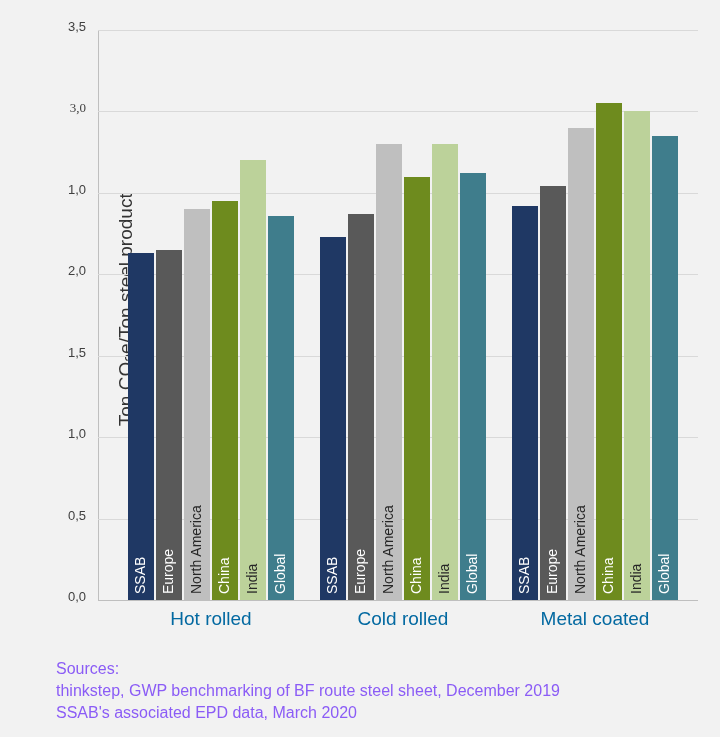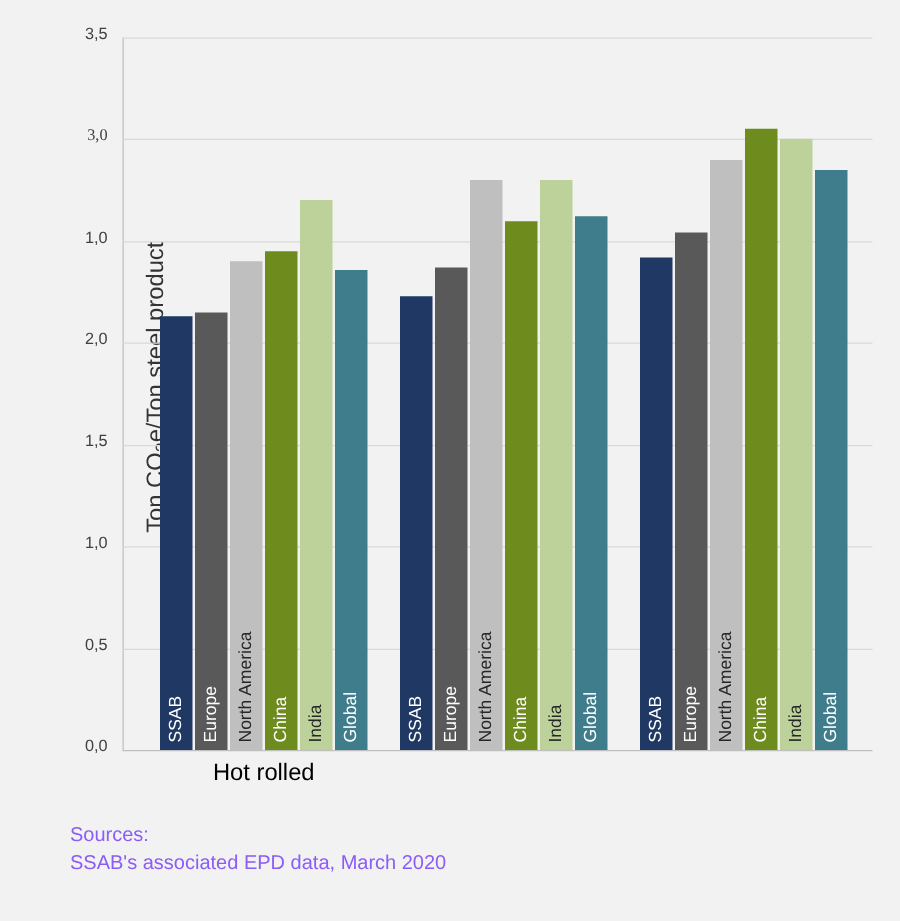--- a/index.html
+++ b/index.html
@@ -98,21 +98,21 @@
     color: #ffffff;
     white-space: nowrap;
     transform-origin: left bottom;
     transform: rotate(-90deg) translateY(20px);
   }
   .group-label {
     position: absolute;
     top: 578px;
     text-align: center;
     font-size: 19px;
-    color: #000000;
+    color: #0369a1;
     white-space: nowrap;
   }
 
   
   #sources {
     position: absolute;
     left: 56px;
     top: 658px;
     font-size: 16px;
     color: #8b5cf6;
@@ -187,42 +187,45 @@
           </div>
           <div class="bar" title="China: 2.6" style="left: 84px; height: 423.429px; background: rgb(110, 139, 30);">
             <span class="bar-inner-label">China</span>
           </div>
           <div class="bar" title="India: 2.8" style="left: 112px; height: 456px; background: rgb(188, 210, 154);">
             <span class="bar-inner-label" style="color: rgb(38, 38, 38);">India</span>
           </div>
           <div class="bar" title="Global: 2.62" style="left: 140px; height: 426.686px; background: rgb(63, 125, 140);">
             <span class="bar-inner-label">Global</span>
           </div>
+          <div class="group-label" style="left: -7px; width: 180px;">Cold rolled</div>
         </div>
         <div class="group" style="left: 414px; width: 168px;">
           <div class="bar" title="SSAB: 2.42" style="left: 0px; height: 394.114px; background: rgb(31, 56, 100);">
             <span class="bar-inner-label">SSAB</span>
           </div>
           <div class="bar" title="Europe: 2.54" style="left: 28px; height: 413.657px; background: rgb(89, 89, 89);">
             <span class="bar-inner-label">Europe</span>
           </div>
           <div class="bar" title="North America: 2.9" style="left: 56px; height: 472.286px; background: rgb(191, 191, 191);">
             <span class="bar-inner-label" style="color: rgb(38, 38, 38);">North America</span>
           </div>
           <div class="bar" title="China: 3.05" style="left: 84px; height: 496.714px; background: rgb(110, 139, 30);">
             <span class="bar-inner-label">China</span>
           </div>
           <div class="bar" title="India: 3" style="left: 112px; height: 488.571px; background: rgb(188, 210, 154);">
             <span class="bar-inner-label" style="color: rgb(38, 38, 38);">India</span>
           </div>
           <div class="bar" title="Global: 2.85" style="left: 140px; height: 464.143px; background: rgb(63, 125, 140);">
             <span class="bar-inner-label">Global</span>
           </div>
+          <div class="group-label" style="left: -7px; width: 180px;">Metal coated</div>
         </div>
       </div>
   </div>
 
   <div id="sources">
     <div>Sources:</div>
+    <div>thinkstep, GWP benchmarking of BF route steel sheet, December 2019</div>
     <div>SSAB's associated EPD data, March 2020</div>
   </div>
 
 </div>
 
 </body></html>

